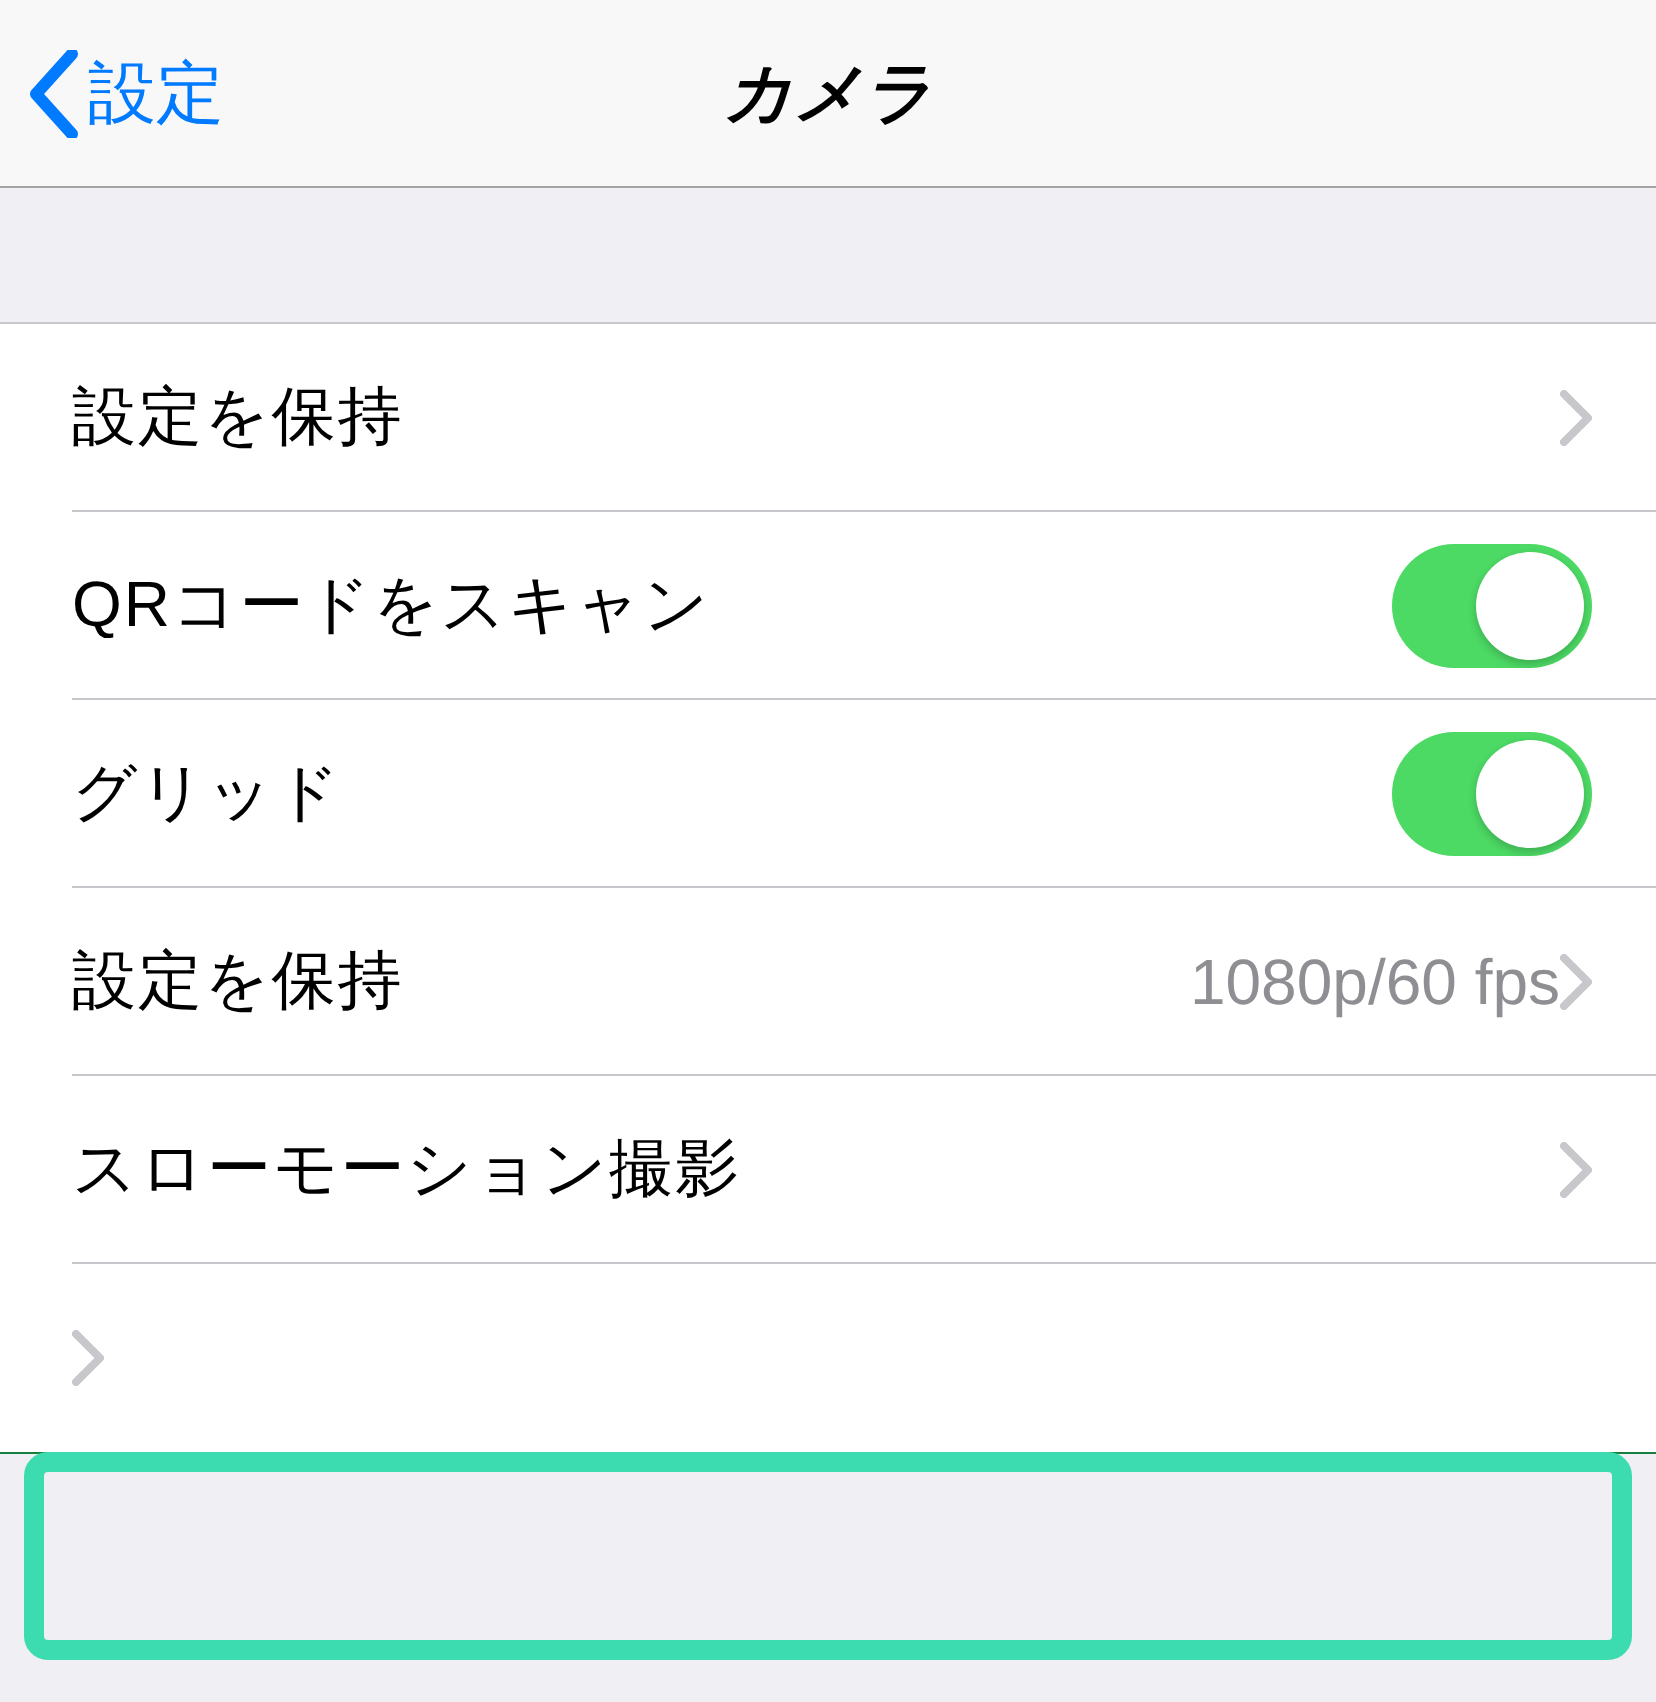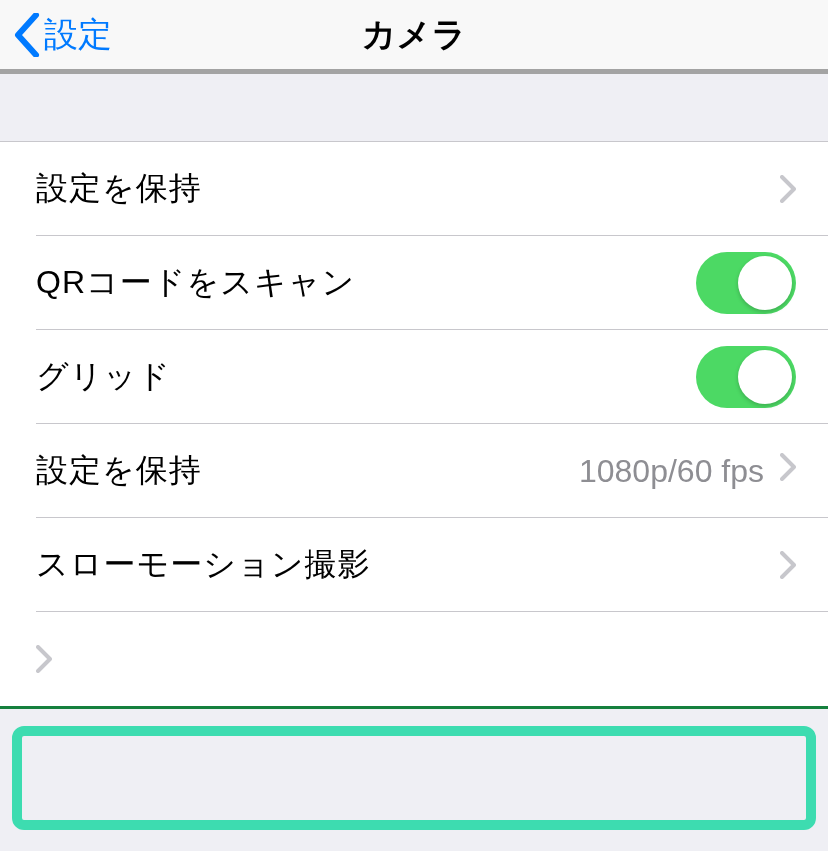--- a/index.html
+++ b/index.html
@@ -8,23 +8,23 @@
       box-sizing: border-box;
     }
     body {
       font-family: -apple-system, "Hiragino Sans", "Hiragino Kaku Gothic ProN", sans-serif;
       background: #efeff4;
       width: 828px;
       height: 851px;
       overflow: hidden;
     }
     .navbar {
-      height: 74px;
+      height: 94px;
       background: #f8f8f8;
-      border-bottom: 5px solid #a3a3a3;
+      border-bottom: 1px solid #a3a3a3;
       display: flex;
       align-items: center;
       position: relative;
     }
     .back-button {
       display: flex;
       align-items: center;
       position: absolute;
       left: 14px;
       color: #007aff;
@@ -36,29 +36,30 @@
       height: 44px;
       margin-right: 4px;
     }
     .navbar-title {
       position: absolute;
       left: 50%;
       transform: translateX(-50%);
       font-size: 34px;
       font-weight: 600;
       color: #000;
+      font-style: italic;
     }
     .spacer {
       height: 68px;
       background: #efeff4;
       border-bottom: 1px solid #c8c7cc;
     }
     .list {
       background: #fff;
-      border-bottom: 3px solid #15803d;
+      border-bottom: 1px solid #15803d;
     }
     .row {
       display: flex;
       align-items: center;
       justify-content: space-between;
       min-height: 94px;
       padding: 0 32px 0 36px;
       position: relative;
       cursor: pointer;
     }
@@ -71,22 +72,21 @@
       height: 1px;
       background: #c8c7cc;
     }
     .row-label {
       font-size: 32px;
       color: #000;
       letter-spacing: 1px;
     }
     .row-right {
       display: flex;
-      align-items: flex-start;
-      gap: 16px;
+      align-items: center;
     }
     .row-value {
       font-size: 32px;
       color: #8e8e93;
     }
     .chevron {
       width: 16px;
       height: 28px;
       flex-shrink: 0;
     }

